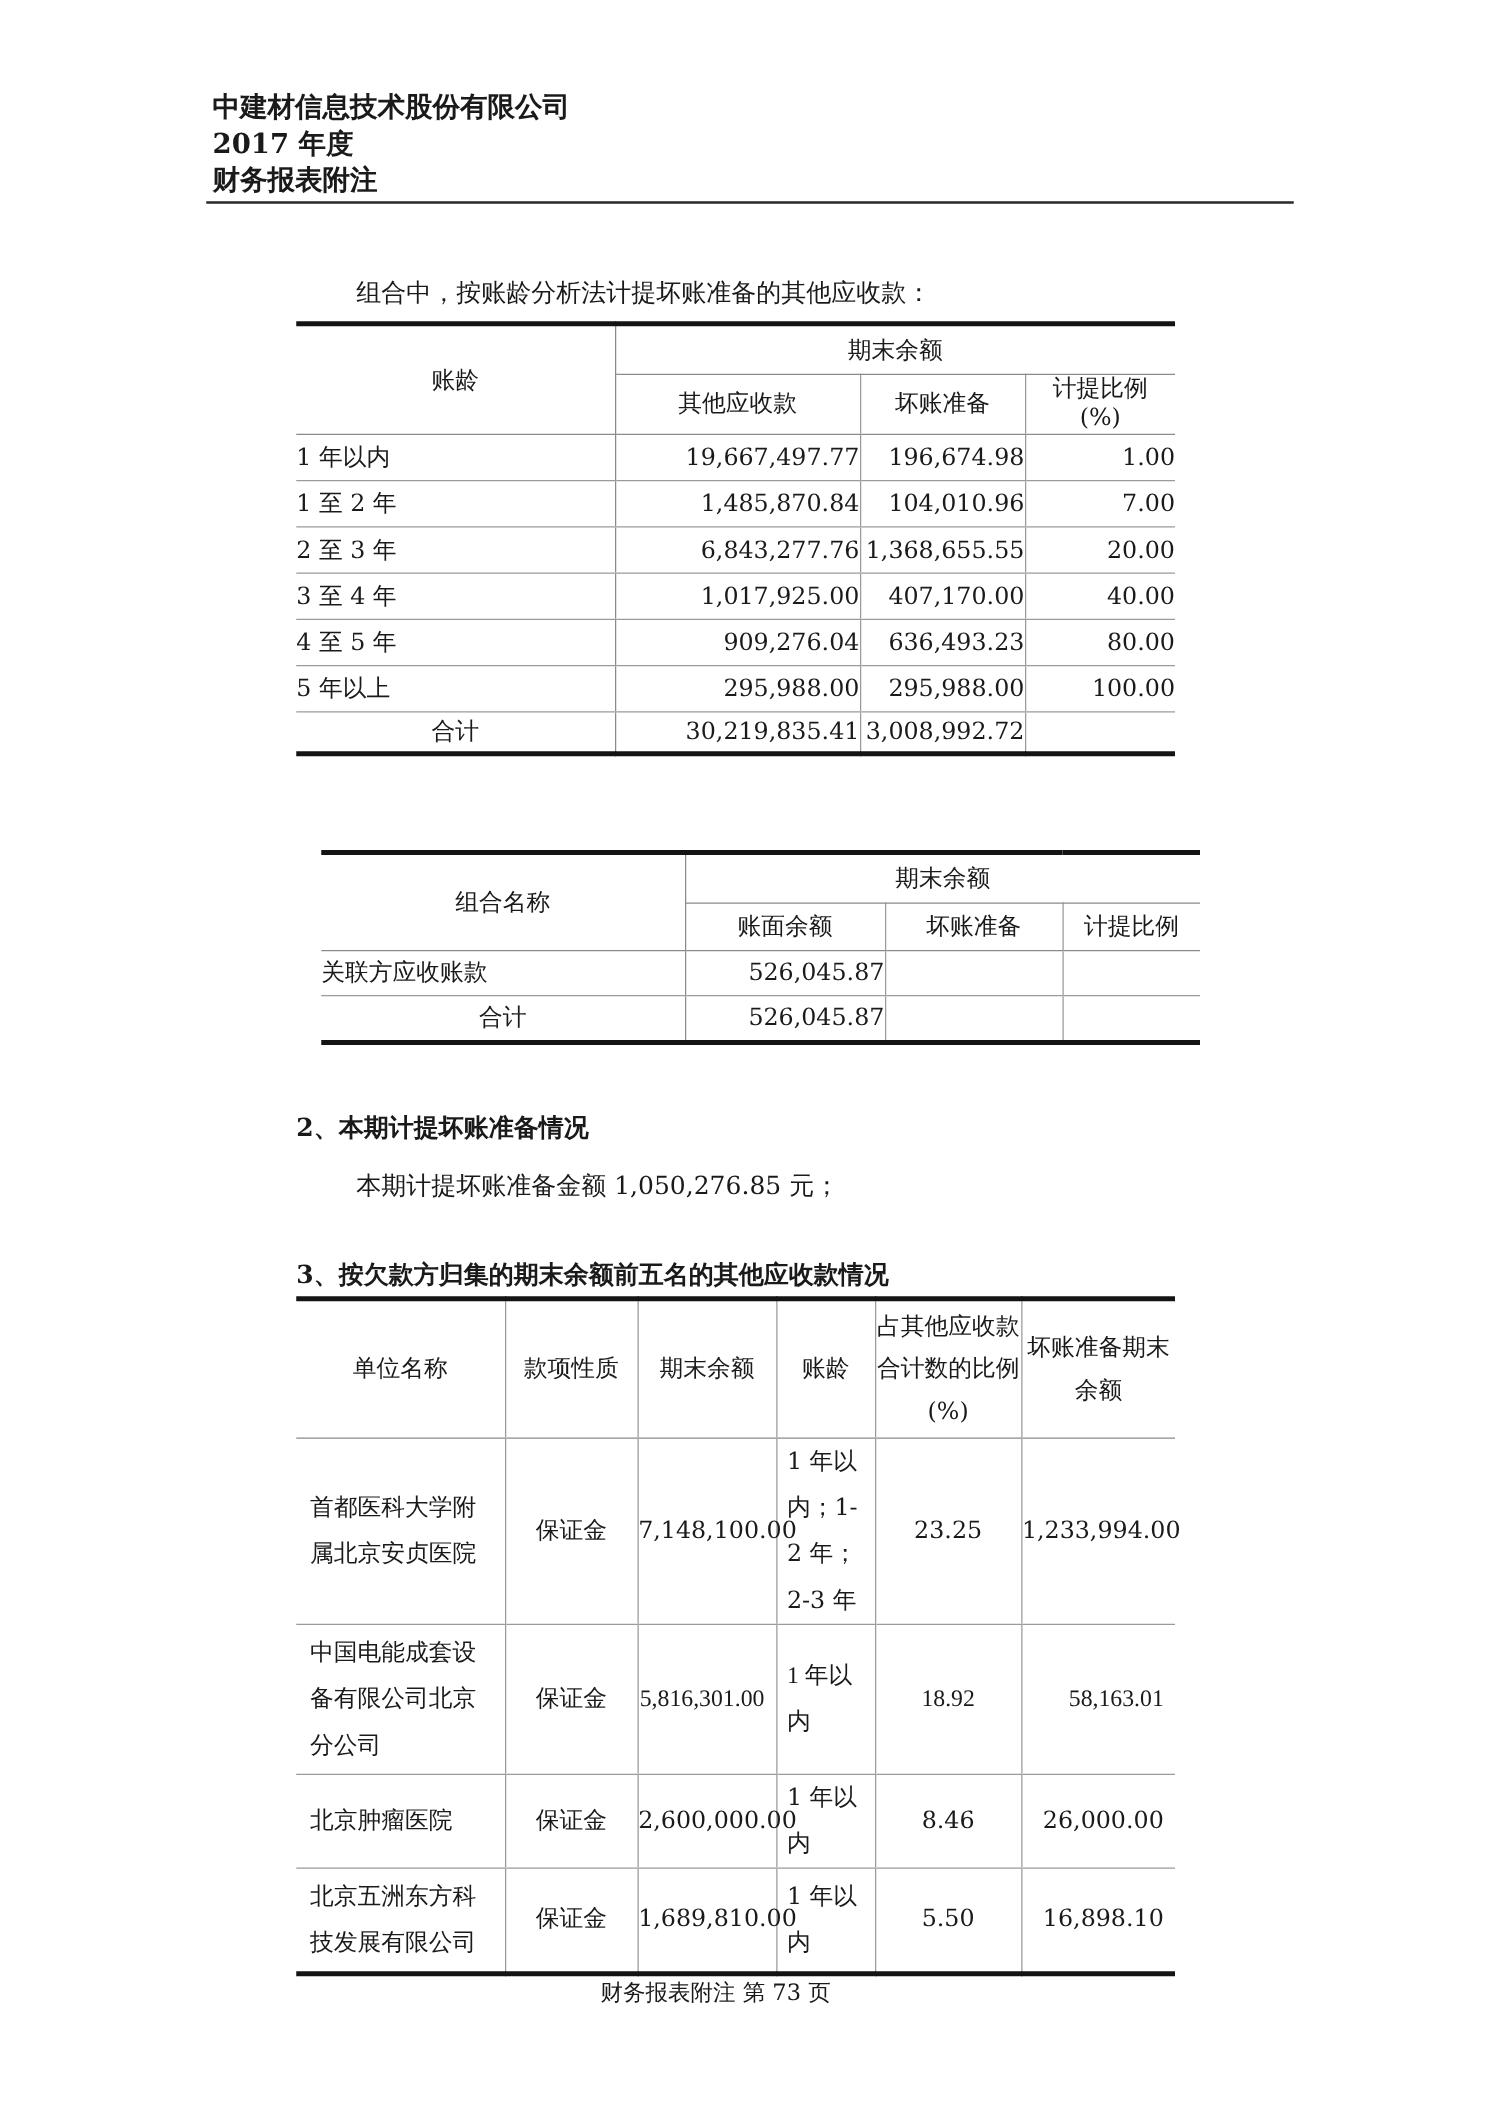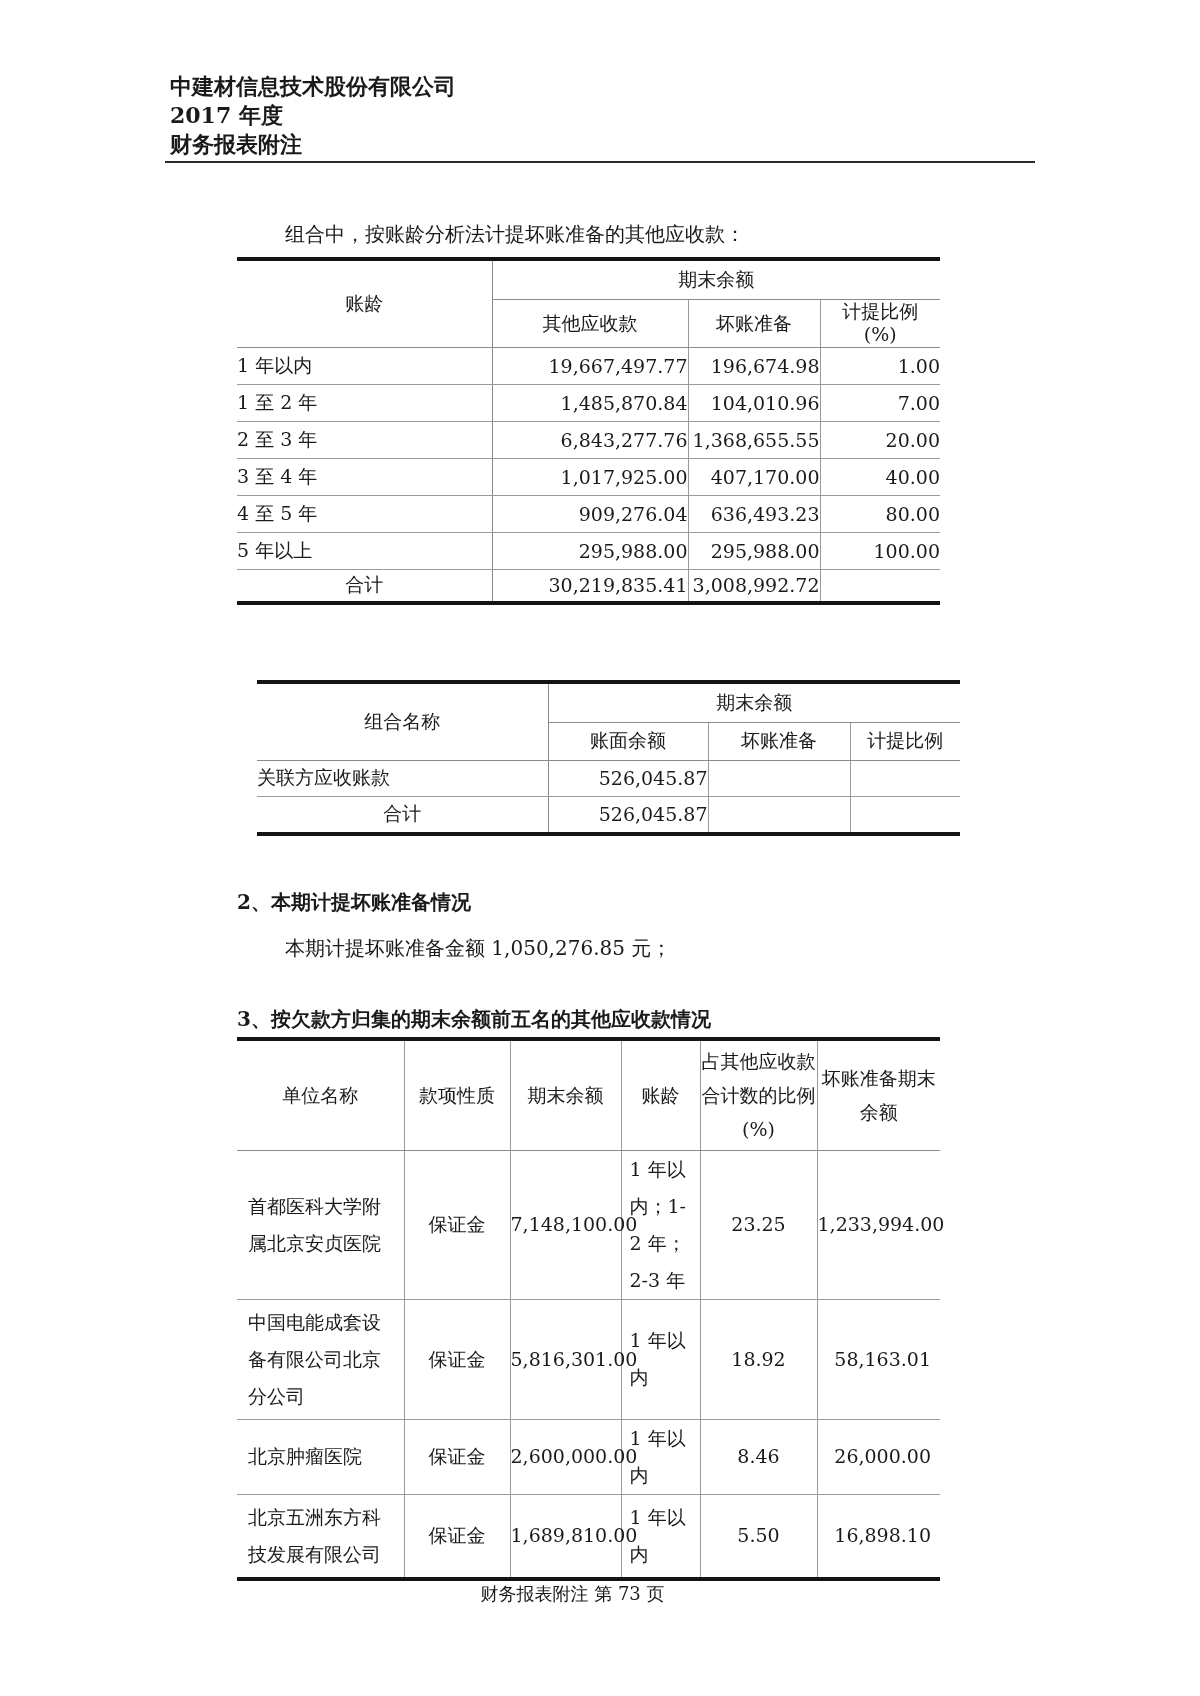--- a/index.html
+++ b/index.html
@@ -73,21 +73,21 @@
   .t2 tbody tr.total-row { height: 38px; }
   .t2 tbody tr:not(.total-row) td { border-bottom: 1px solid #9a9a9a; }
 
   
   .t3 { top: 1037px; }
   .t3 thead tr { height: 111px; }
   .t3 th { border-bottom: 1px solid #8a8a8a; line-height: 34px; padding: 0 6px; }
   .t3 th + th, .t3 td + td { border-left: 1px solid #9a9a9a; }
   .t3 tbody tr:not(:last-child) td { border-bottom: 1px solid #9a9a9a; }
   .t3 tbody tr.r1 { height: 148px; }
-  .t3 tbody tr.r2 { height: 112px; }
+  .t3 tbody tr.r2 { height: 112px; font-family: Liberation Serif, serif; }
   .t3 tbody tr.r3 { height: 44px; }
   .t3 tbody tr.r4 { height: 72px; }
   .t3 td { line-height: 37px; }
   .t3 td.unit { text-align: left; padding: 4px 8px 4px 11px; }
   .t3 td.nature { text-align: center; }
   .t3 td.num { padding-right: 9px; }
   .t3 td.age { text-align: left; padding-left: 8px; padding-right: 2px; }
   .t3 td.ratio { text-align: center; }
 
   

